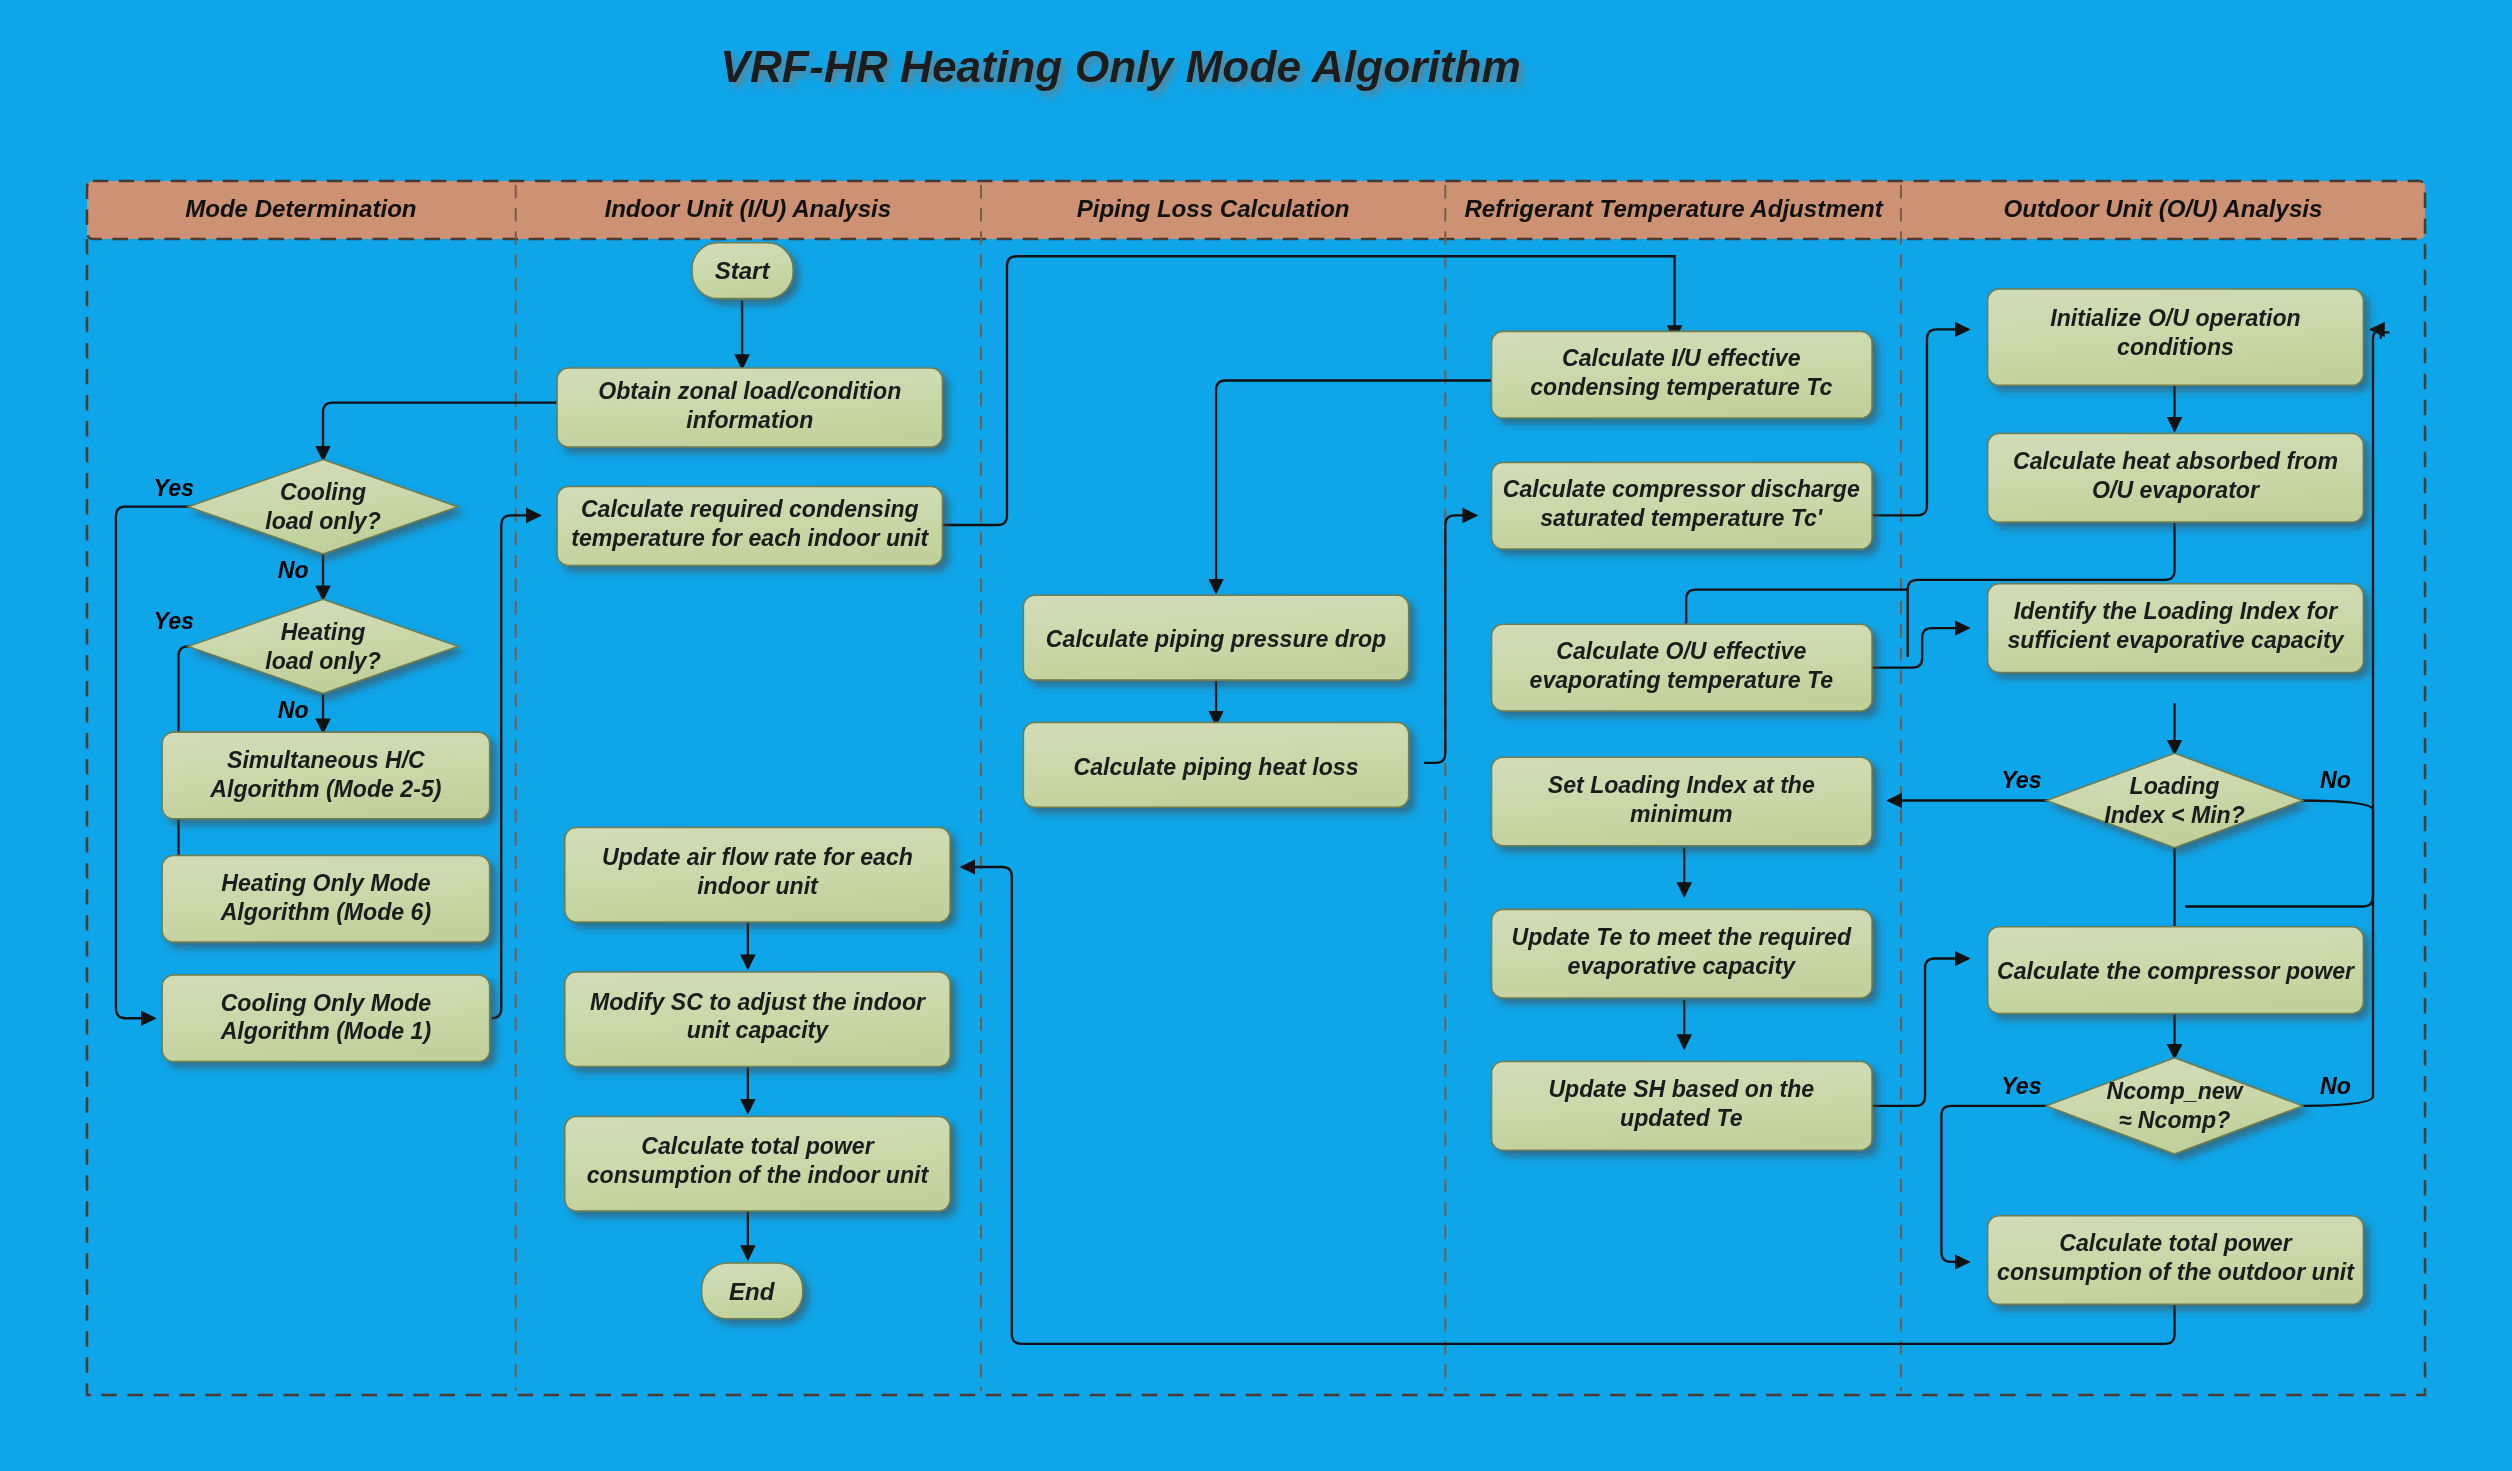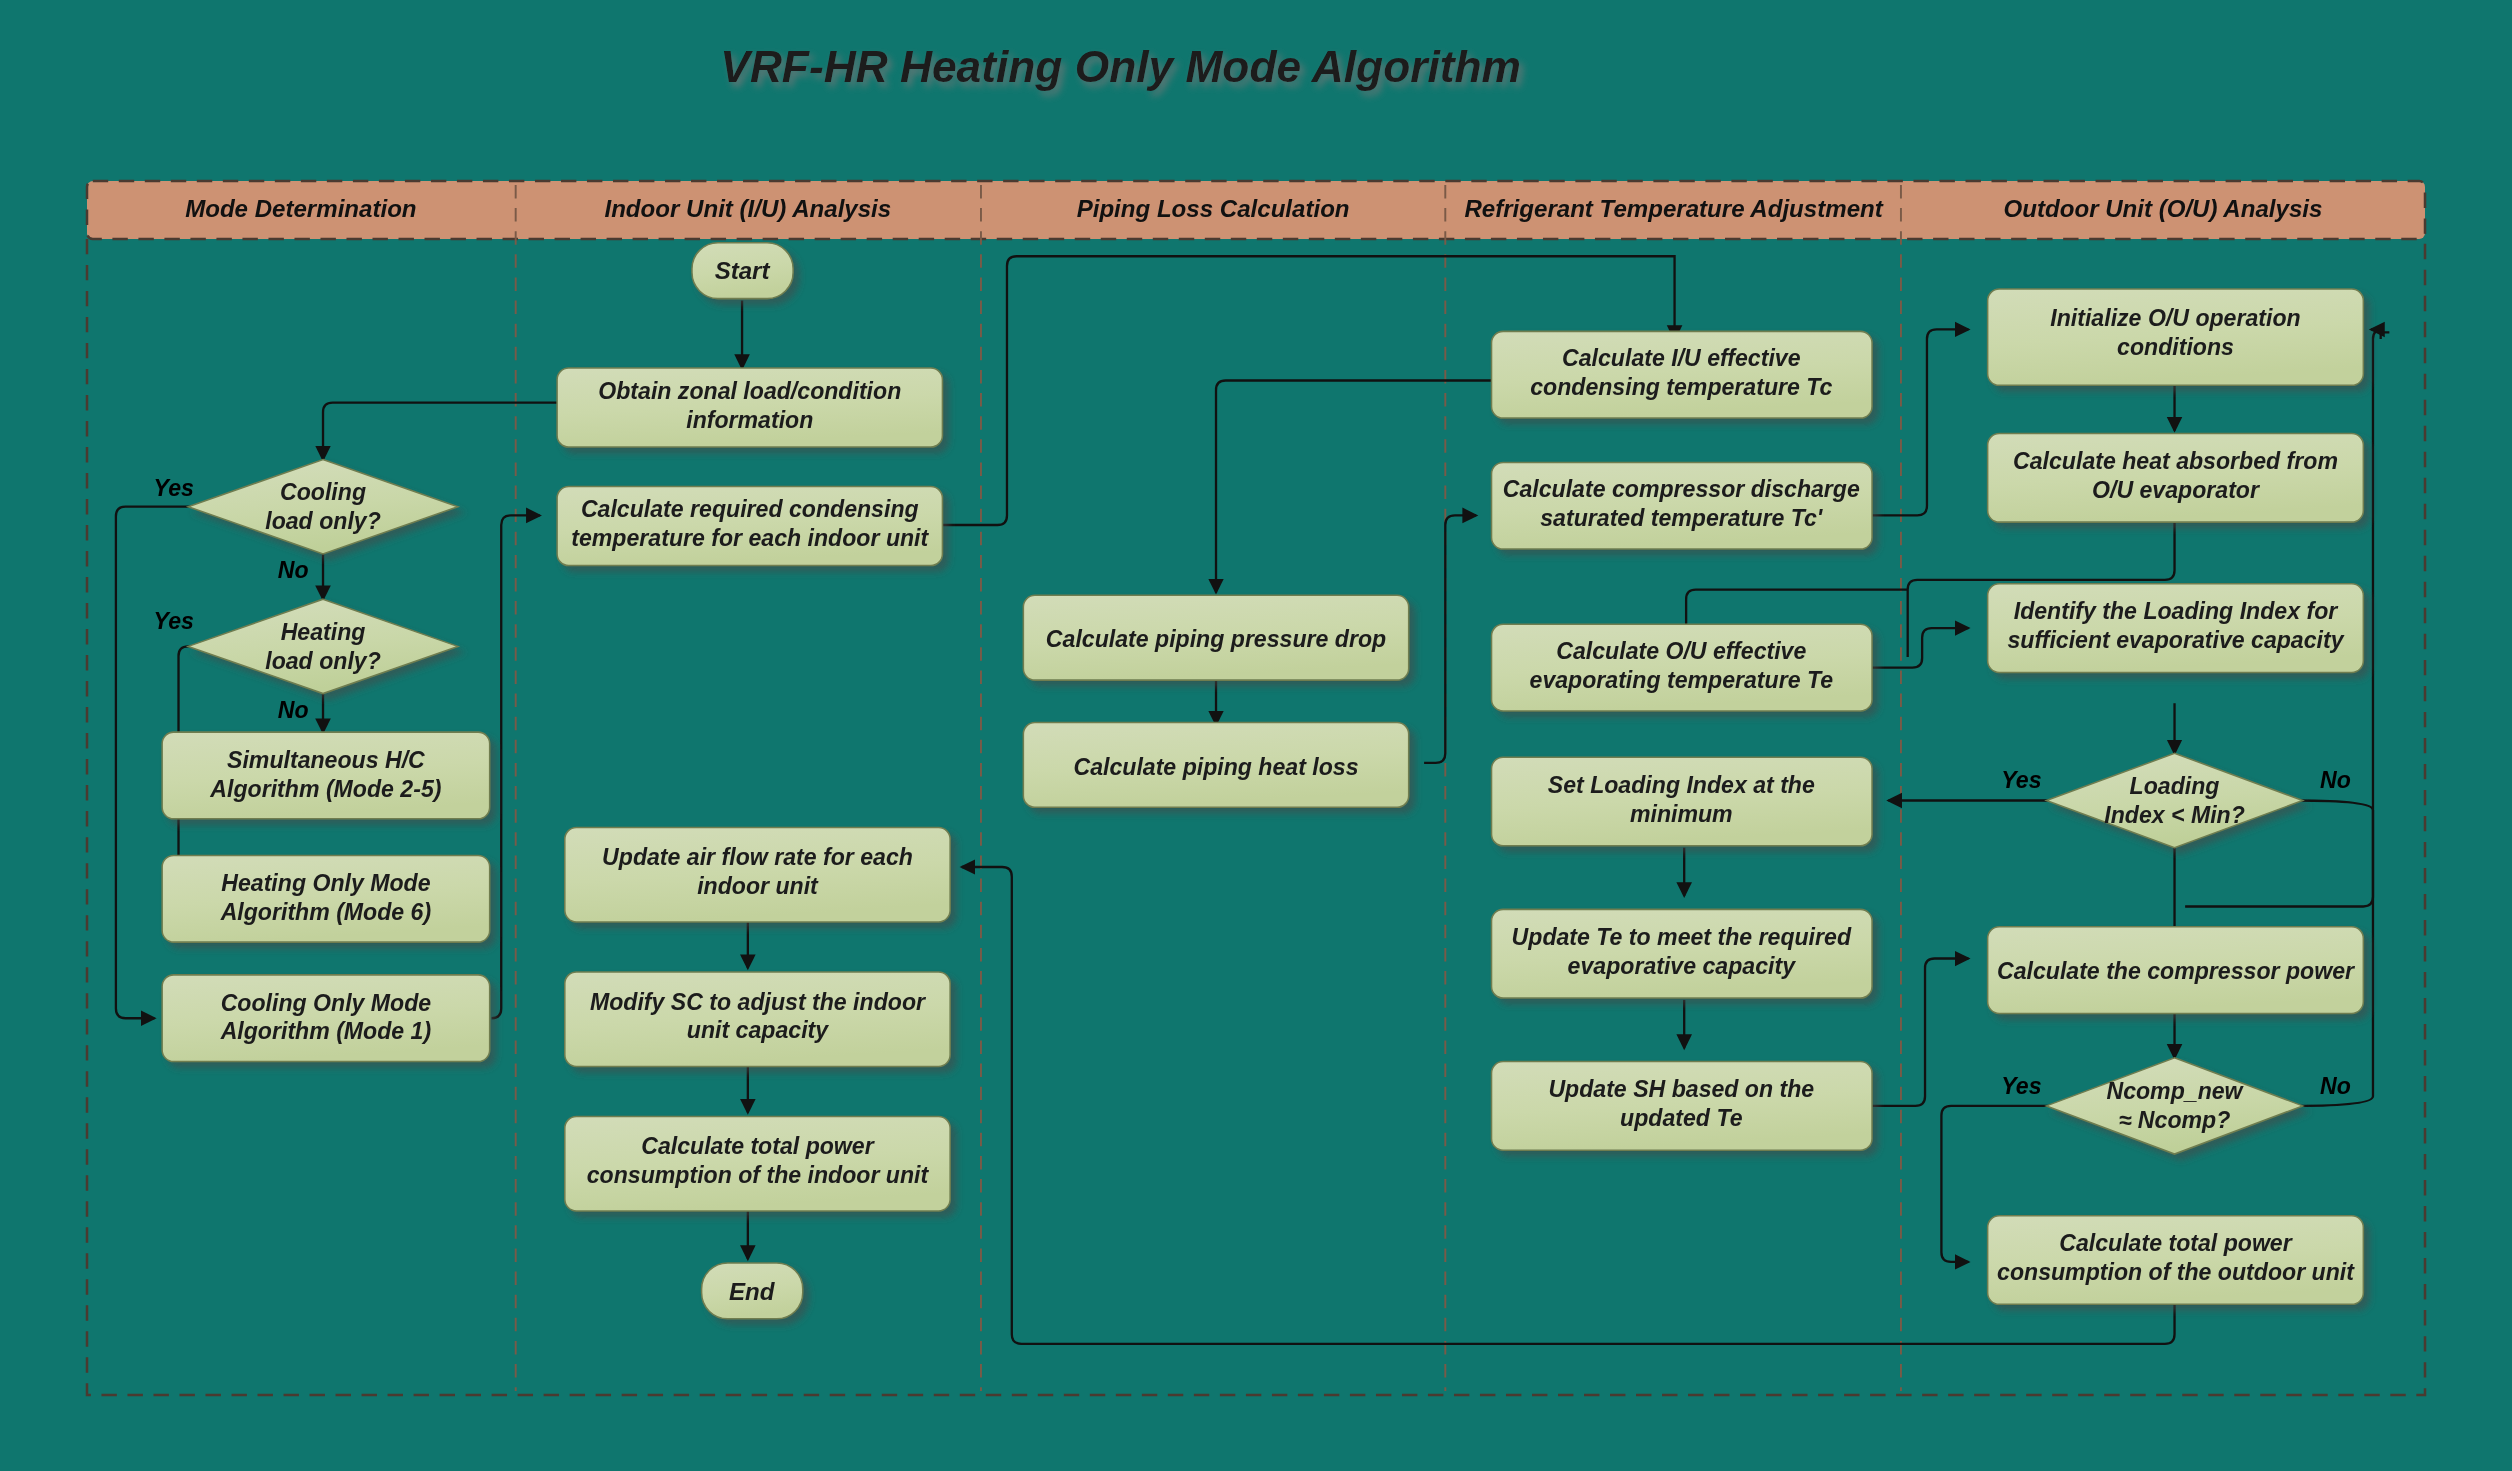--- a/index.html
+++ b/index.html
@@ -1,17 +1,17 @@
 <!DOCTYPE html>
 <html><head>
 <meta charset="utf-8">
 <style>
   html,body{margin:0;padding:0;background:#ffffff;}
   body{width:2512px;height:1471px;font-family:"Liberation Sans",sans-serif;overflow:hidden;}
-  #stage{position:relative;width:2512px;height:1471px;background:#0f766e;}
+  #stage{position:relative;width:2512px;height:1471px;background:#0ea5e9;}
   svg{position:absolute;top:0;left:0;width:2512px;height:1471px;}
   .title-text{
     font-family:"Liberation Sans",sans-serif;
     font-size:46px;font-weight:bold;font-style:italic;
     fill:#1a1a1a;text-anchor:middle;
   }
   .lane-label{
     font-family:"Liberation Sans",sans-serif;
     font-size:25px;font-weight:bold;font-style:italic;
     fill:#111;text-anchor:middle;dominant-baseline:middle;

